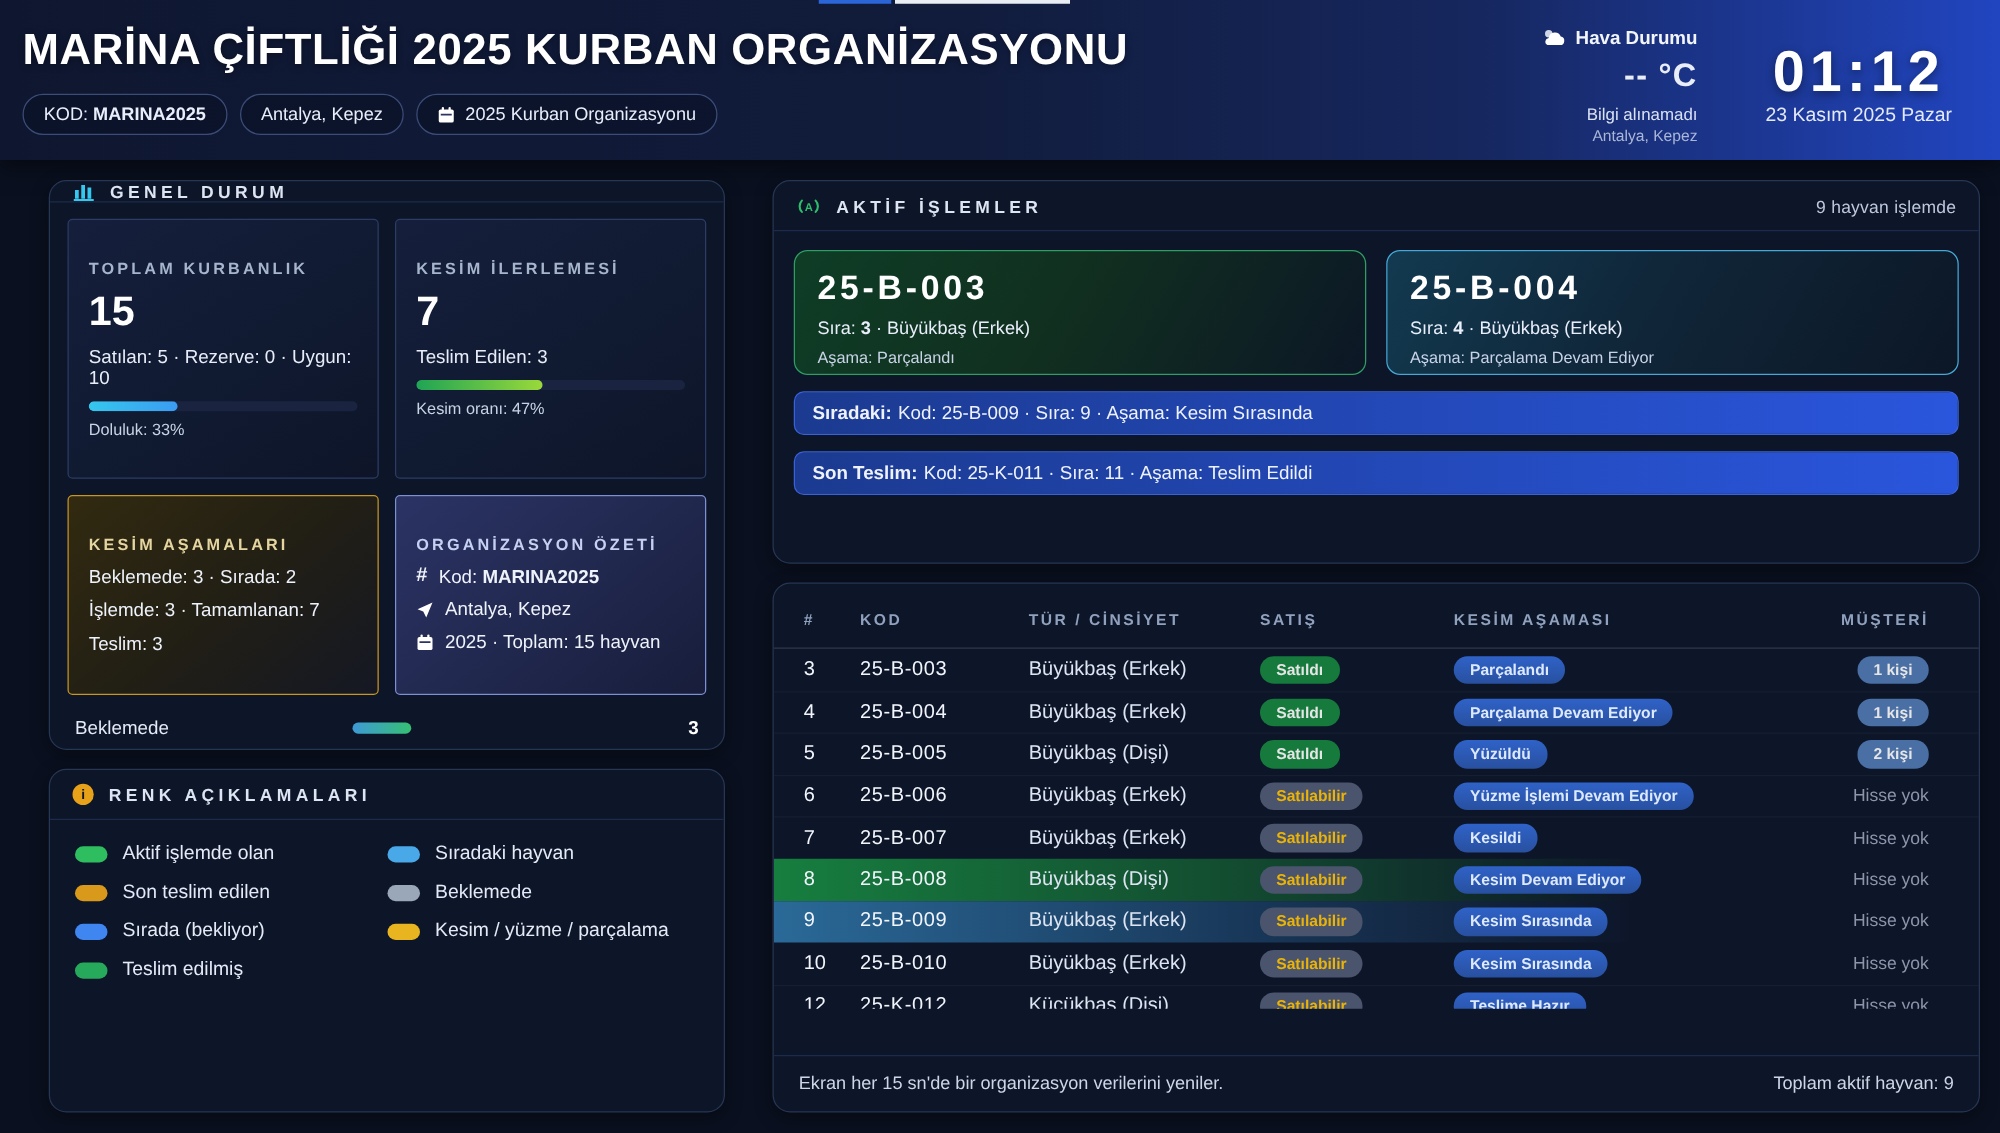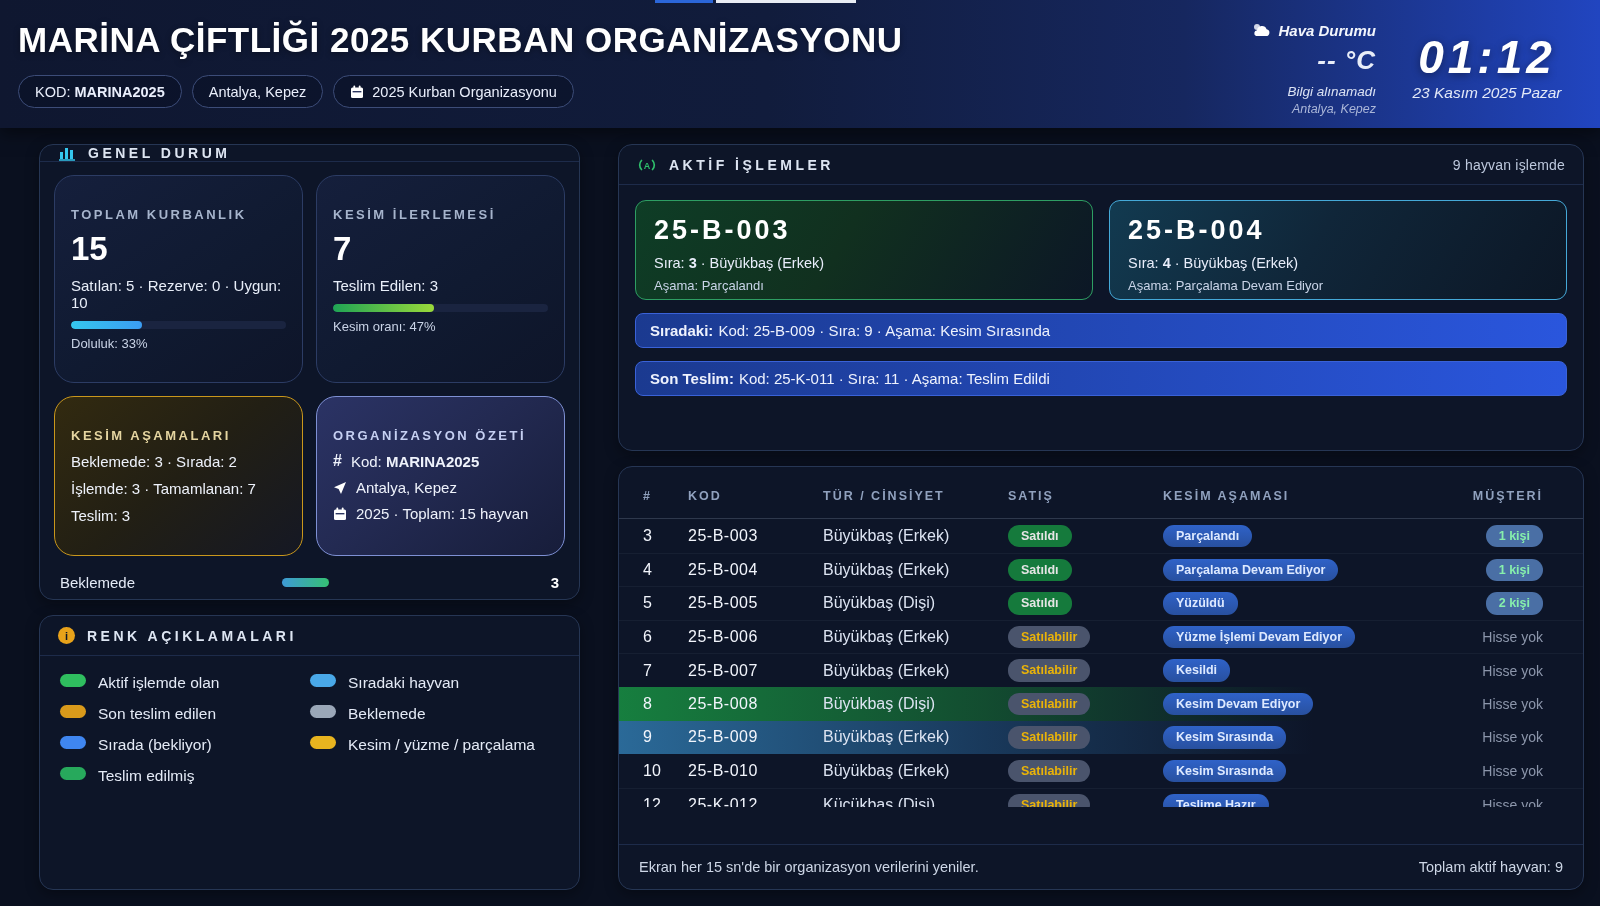--- a/index.html
+++ b/index.html
@@ -23,21 +23,21 @@
   }
   .h-title { font-size:35px; font-weight:800; letter-spacing:.5px; color:#fff;
     text-shadow:0 2px 6px rgba(0,0,0,.35); margin-bottom:15px; }
   .badges { display:flex; gap:10px; }
   .pill {
     display:flex; align-items:center; gap:8px;
     background:rgba(10,17,36,.55); border:1px solid #3c4c78; border-radius:17px;
     padding:6px 16px; font-size:14.5px; color:#e9eefb; height:33px;
   }
   .pill b { font-weight:800; }
-  .hdr-right { display:flex; gap:16px; padding-top:2px;font-style:italic; }
+  .hdr-right { display:flex; gap:34px; padding-top:2px; }
   .weather { text-align:right; min-width:140px; }
   .weather-title { display:flex; justify-content:flex-end; align-items:center; gap:7px;
     font-size:15px; font-weight:700; color:#f2f5fc; }
   .weather-temp { font-size:26px; font-weight:800; margin-top:6px; letter-spacing:1px; }
   .weather-status { font-size:13.5px; color:#dbe2f3; margin-top:8px; }
   .weather-loc { font-size:12.5px; color:#aab6d8; margin-top:3px; }
   .clock { text-align:center; min-width:190px; padding-top:8px; }
   .clock-time { font-size:46px; font-weight:800; letter-spacing:4px; color:#fff;
      text-shadow:0 2px 8px rgba(0,0,0,.4); }
   .clock-date { font-size:15.5px; color:#e3e9f8; }
@@ -52,21 +52,21 @@
   .panel-head {
     display:flex; align-items:center; gap:12px; padding:0 18px;
     height:40px; border-bottom:1px solid #1d2b4a;
   }
   .panel-title { font-size:14px; font-weight:700; letter-spacing:3.5px; color:#dde5f2; }
   .panel-head .right-note { margin-left:auto; font-size:14px; color:#bdc8dd; letter-spacing:.2px; }
 
   
   #panel-genel { height:456px; display:flex; flex-direction:column; }
   .cards-grid { display:grid; grid-template-columns:1fr 1fr; gap:13px; padding:13px 14px 0; }
-  .stat-card { border-radius:20px; border:1px solid #2c3c64; padding:31px 16px;
+  .stat-card { border-radius:4px; border:1px solid #2c3c64; padding:31px 16px;
     background:linear-gradient(145deg,#151f3c,#101a31 55%,#0e1529); }
   .stat-card.v-indigo { border-color:#7e90d4;
     background:linear-gradient(140deg,#2b3365,#232a52 45%,#171d3a); }
   .stat-card.v-gold { border-color:#c9971c;
     background:linear-gradient(140deg,#322a10,#221f14 50%,#151824); }
   .stat-label { font-size:13px; font-weight:700; letter-spacing:2.5px; color:#a6b4cc; }
   .v-gold .stat-label { color:#e5d5a0; }
   .v-indigo .stat-label { color:#c6d0f2; }
   .stat-value { font-size:33px; font-weight:800; color:#fff; margin-top:8px; }
   .stat-line { font-size:15px; color:#e8eef9; margin-top:9px; }
@@ -82,21 +82,21 @@
   .bars { padding:14px 20px 0 20px; }
   .bar-row { display:grid; grid-template-columns:222px 1fr 30px; align-items:center; height:24px; }
   .bar-label { font-size:15px; color:#e4eaf6; }
   .bar-fill { height:9px; border-radius:5px; background:linear-gradient(90deg,#3e9ad6,#35c073); }
   .bar-value { font-size:15px; font-weight:800; color:#fff; text-align:right; }
 
   
   #panel-renk { flex:1; }
   .legend-grid { display:grid; grid-template-columns:250px 1fr; padding:18px 20px; }
   .legend-col { display:flex; flex-direction:column; gap:13px; }
-  .legend-item { display:flex; gap:12px; font-size:15.5px; color:#e4eaf6; }
+  .legend-item { display:flex; align-items:center; gap:12px; font-size:15.5px; color:#e4eaf6; }
   .chip { width:26px; height:13px; border-radius:7px; flex:none; }
 
   
   #panel-aktif { height:307px; display:flex; flex-direction:column; }
   .active-cards { display:grid; grid-template-columns:1fr 1fr; gap:16px; padding:15px 16px 0; }
   .active-card { border-radius:11px; padding:14px 18px; height:100px; }
   .active-card.v-green { border:1px solid #2e9e63;
     background:linear-gradient(120deg,#0e3d26,#11301f 45%,#0c1726); }
   .active-card.v-blue { border:1px solid #45a9d8;
     background:linear-gradient(120deg,#123a50,#102639 45%,#0c1726); }
@@ -127,21 +127,21 @@
   .trow.hl-green + .trow, .trow.hl-blue + .trow { border-top:none; }
   .c-no { font-size:16px; color:#f2f5fc; }
   .c-code { font-size:16px; color:#f2f5fc; letter-spacing:.5px; }
   .c-type { font-size:16px; color:#dde4f2; }
   .badge { display:inline-block; font-size:12.5px; font-weight:700; padding:5px 13px;
     border-radius:11px; line-height:1; }
   .b-sold { background:#157a3c; color:#e5e5e5; }
   .b-avail { background:#4a546c; color:#eab308; }
   .b-stage { background:linear-gradient(180deg,#2f62c8,#28509f); color:#dde9ff; }
   .c-cust { text-align:right; }
-  .b-cust { background:#4a6fa5; color:#86efac; }
+  .b-cust { background:#4a6fa5; color:#e5e5e5; }
   .hisse { font-size:14px; color:#8c96ab; }
   .tfoot { border-top:1px solid #1d2b4a; margin-top:auto; height:45px;
     display:flex; align-items:center; justify-content:space-between; padding:0 20px;
     font-size:14.5px; color:#cdd6e6; }
 
   
   .ico { flex:none; display:inline-flex; align-items:center; justify-content:center; }
   .info-dot { width:17px; height:17px; border-radius:50%; background:#e8a21a;
     color:#0d1528; font-size:11px; font-weight:800; display:flex; align-items:center; justify-content:center; }
 </style>

